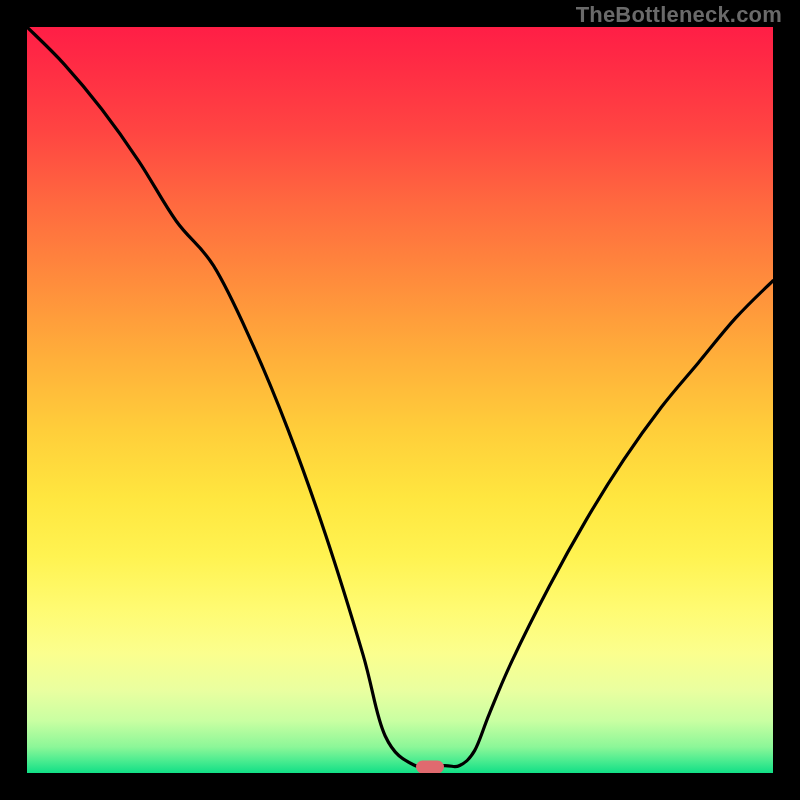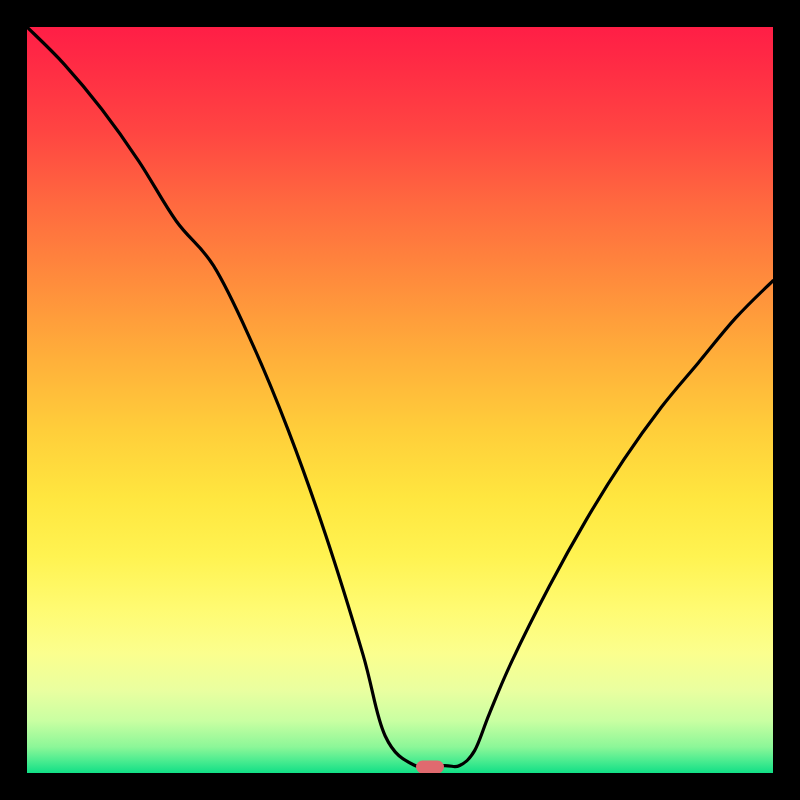--- a/index.html
+++ b/index.html
@@ -79,20 +79,21 @@
     border-radius: 7px;
     z-index: 11;
     transform: translate(-50%, -50%);
   }
 </style>
 </head>
 <body>
 
 <div class="frame">
 
+  <div class="watermark">TheBottleneck.com</div>
 
   <div class="plot">
     <div class="gradient"></div>
 
     <svg class="curve-svg" viewBox="0 0 746 746" preserveAspectRatio="none">
       <path d="M 0 0 C 6.714 6.714000000000012 23.872000000000003 22.52920000000008 37.300000000000004 37.30000000000007 C 50.72800000000001 52.070800000000055 61.17200000000001 64.60359999999994 74.60000000000001 82.05999999999995 C 88.028 99.51639999999995 98.472 114.13800000000006 111.89999999999999 134.2800000000001 C 125.32799999999999 154.4220000000001 135.77200000000002 175.16080000000005 149.20000000000002 193.96000000000004 C 162.62800000000001 212.75920000000002 173.072 217.23519999999996 186.5 238.71999999999997 C 199.928 260.2048 210.37199999999999 283.77840000000003 223.79999999999998 313.32000000000005 C 237.22799999999998 342.86160000000007 247.67199999999997 367.92719999999997 261.09999999999997 402.84 C 274.52799999999996 437.7528 284.97200000000004 466.996 298.40000000000003 507.28 C 311.82800000000003 547.564 324.9576 590.3844 335.7 626.64 C 346.44239999999996 662.8956 348.68039999999996 688.558 358.08 708.7 C 367.4796 728.8420000000001 377.1776 733.1688 387.92 738.54 C 398.66240000000005 743.9111999999999 409.70320000000004 738.54 417.76000000000005 738.54 C 425.81680000000006 738.54 427.30879999999996 741.2256 432.67999999999995 738.54 C 438.05119999999994 735.8543999999999 442.2288 733.0196 447.59999999999997 723.62 C 452.97119999999995 714.2204 455.806 702.4336000000001 462.52 686.32 C 469.234 670.2064 474.15760000000006 656.9276 484.90000000000003 634.1 C 495.6424 611.2724000000001 508.77199999999993 585.0132 522.1999999999999 559.5 C 535.6279999999999 533.9868 546.072 515.1876 559.5 492.36 C 572.928 469.5324 583.3720000000001 452.822 596.8000000000001 432.68 C 610.2280000000001 412.538 620.672 397.91639999999995 634.1 380.46 C 647.528 363.0036 657.972 351.8136 671.4 335.7 C 684.828 319.58639999999997 695.2719999999999 305.7108 708.6999999999999 290.94 C 722.1279999999999 276.1692 739.286 260.354 746 253.64" fill="none" stroke="#000" stroke-width="3.2" stroke-linecap="round" stroke-linejoin="round"></path>
     </svg>
 
     <div class="marker" style="left: 402.84px; top: 740.032px;"></div>
   </div>

